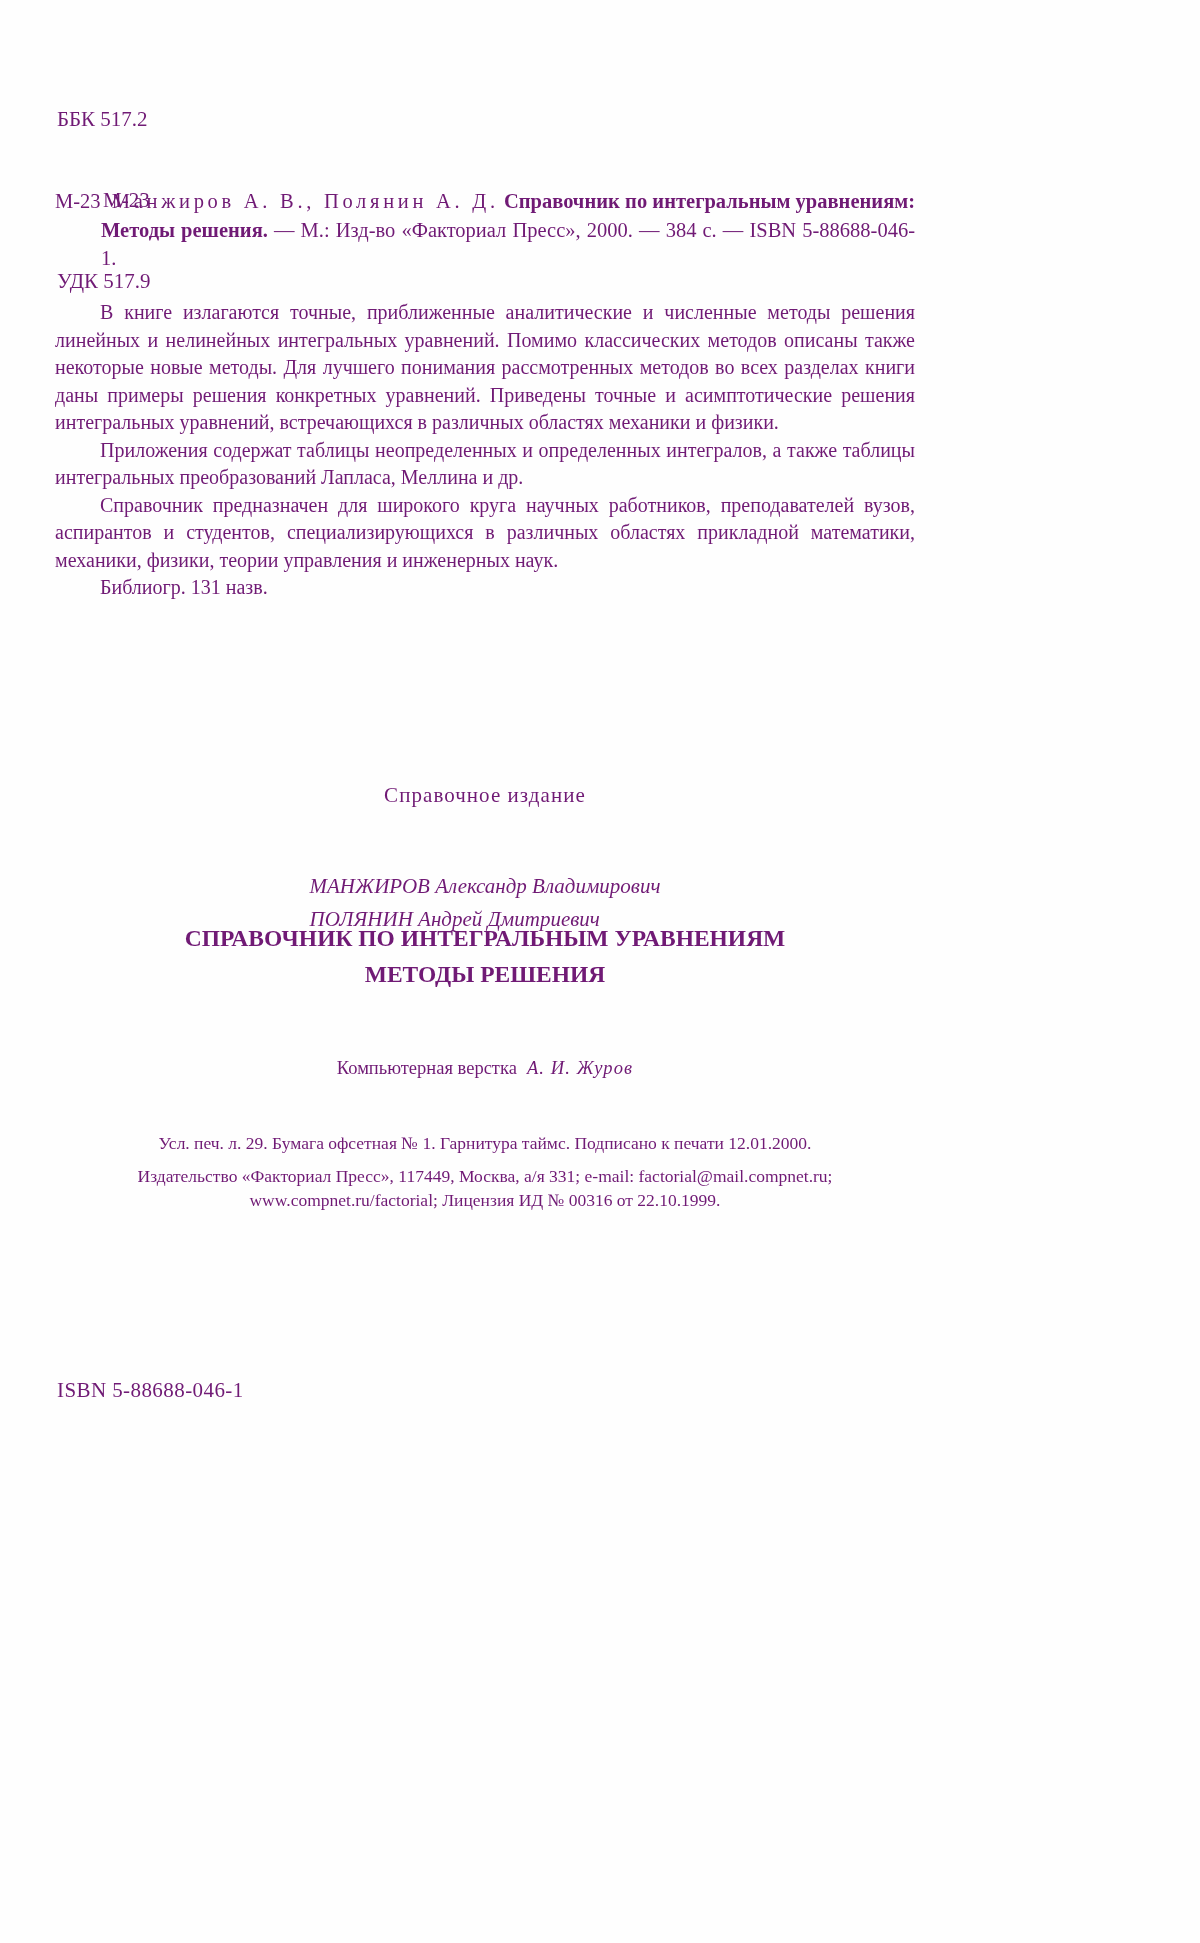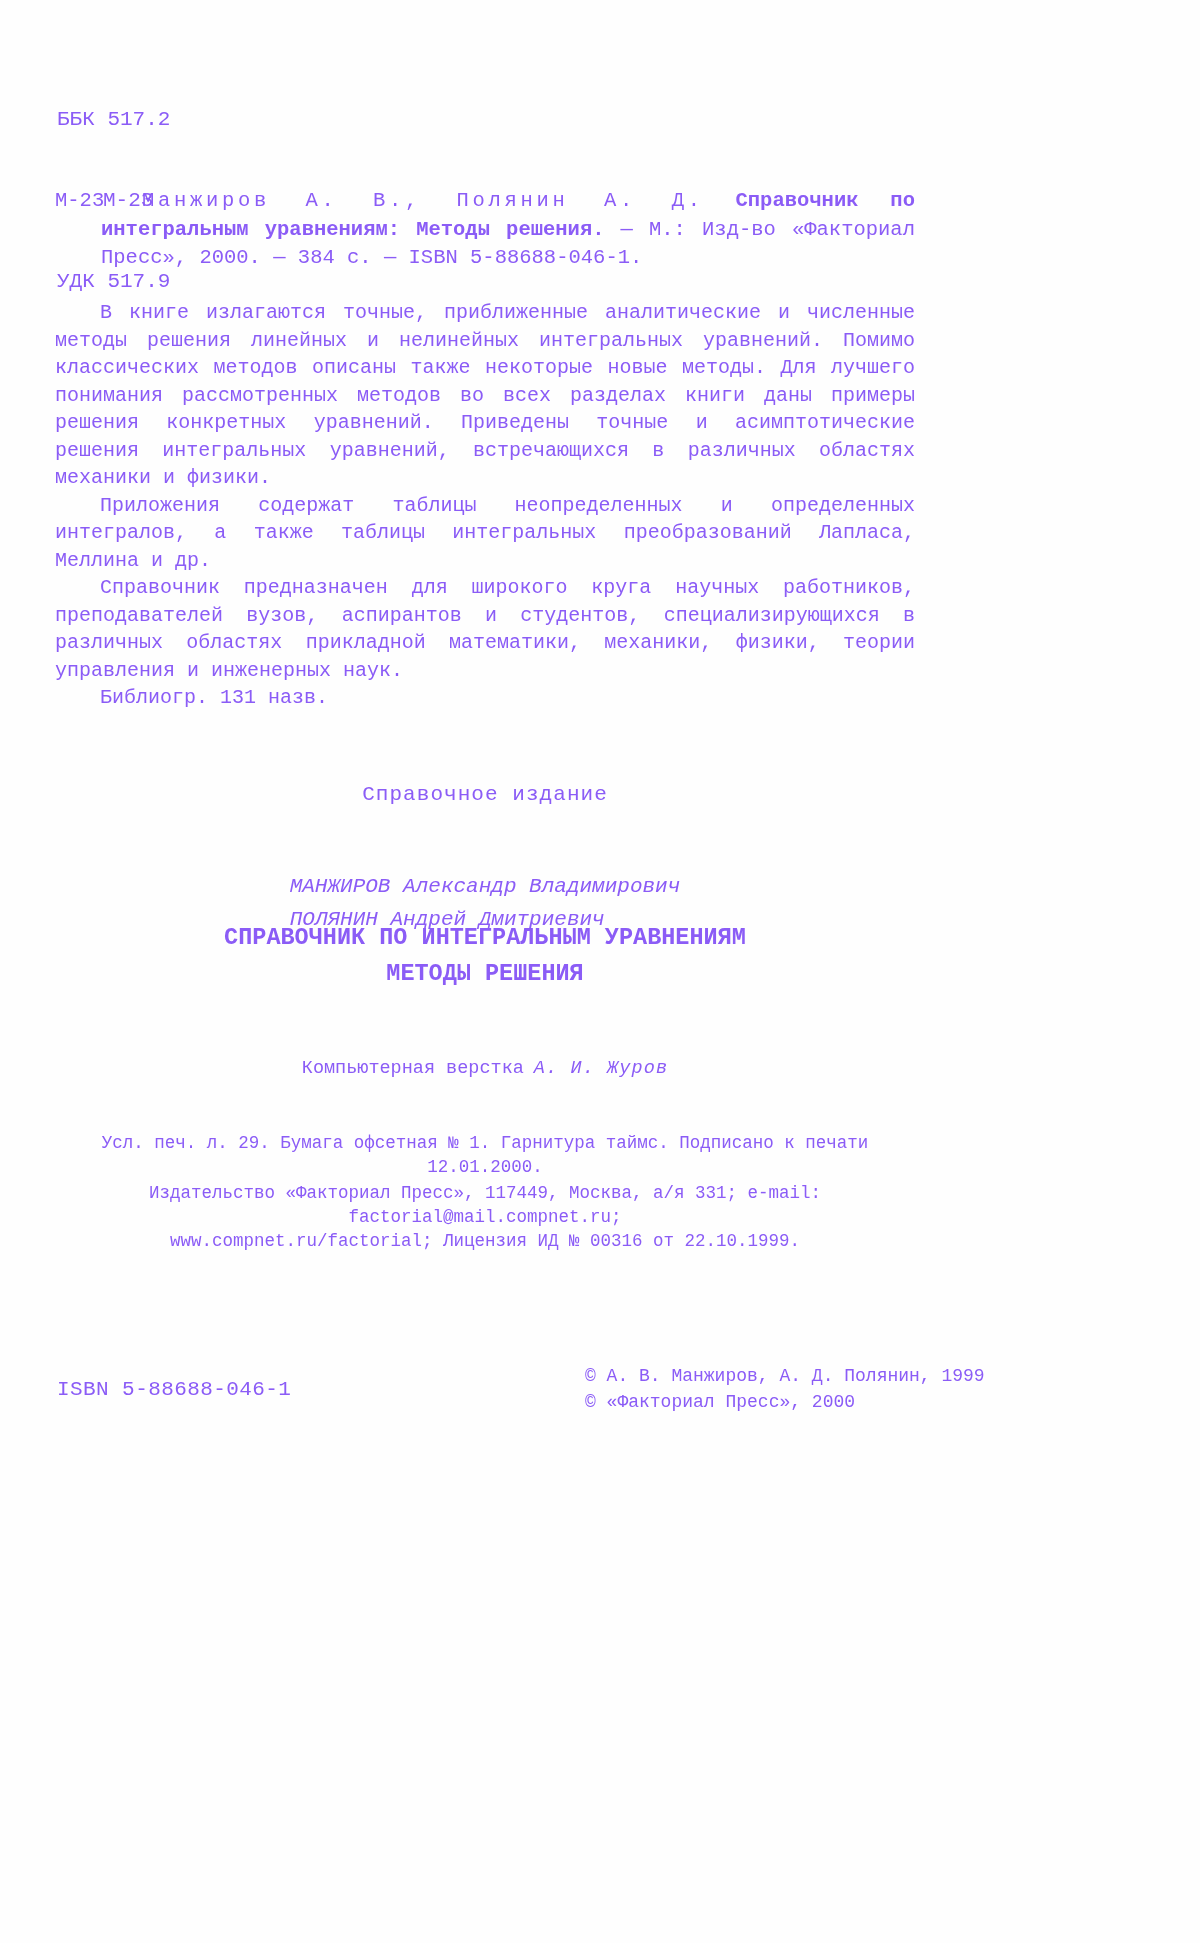--- a/index.html
+++ b/index.html
@@ -3,22 +3,22 @@
 <meta charset="utf-8">
 <style>
   * { box-sizing: border-box; }
   html, body { margin: 0; padding: 0; background: #e9e9e9; }
 
   .page {
     position: relative;
     width: 1200px;
     height: 1943px;
     background: #fefefe;
-    font-family: Liberation Mono, monospace;
-    color: #8b5cf6;
+    font-family: Liberation Serif, serif;
+    color: #701a75;
     overflow: hidden;
     margin: 0 auto;
   }
 
   .abs { position: absolute; }
 
   
   .classification {
     left: 57px; top: 52px;
     font-size: 21px; line-height: 27px;
@@ -84,21 +84,21 @@
     margin-left: 10px;
     letter-spacing: 0.06em;
   }
 
   .imprint {
     left: 55px; top: 1131px; width: 860px;
     text-align: center;
     font-size: 17.5px;
     line-height: 24px;
   }
-  .imprint .first { margin-bottom: 2px; }
+  .imprint .first { margin-bottom: 9px; }
 
   
   .isbn {
     left: 57px; top: 1378px;
     font-size: 21px;
     letter-spacing: 0.02em;
   }
   .copyright {
     left: 585px; top: 1363px;
     font-size: 18px;
@@ -149,18 +149,14 @@
   </div>
 
   <div class="abs imprint">
     <div class="first">Усл. печ. л. 29. Бумага офсетная № 1. Гарнитура таймс. Подписано к печати 12.01.2000.</div>
     <div>Издательство «Факториал Пресс», 117449, Москва, а/я 331; e-mail: factorial@mail.compnet.ru;</div>
     <div>www.compnet.ru/factorial; Лицензия ИД № 00316 от 22.10.1999.</div>
   </div>
 
   <div class="abs isbn">ISBN 5-88688-046-1</div>
 
-  <div class="abs copyright">
-    <div>© А. В. Манжиров, А. Д. Полянин, 1999</div>
-    <div>© «Факториал Пресс», 2000</div>
-  </div>
 
 </div>
 
 </body></html>

